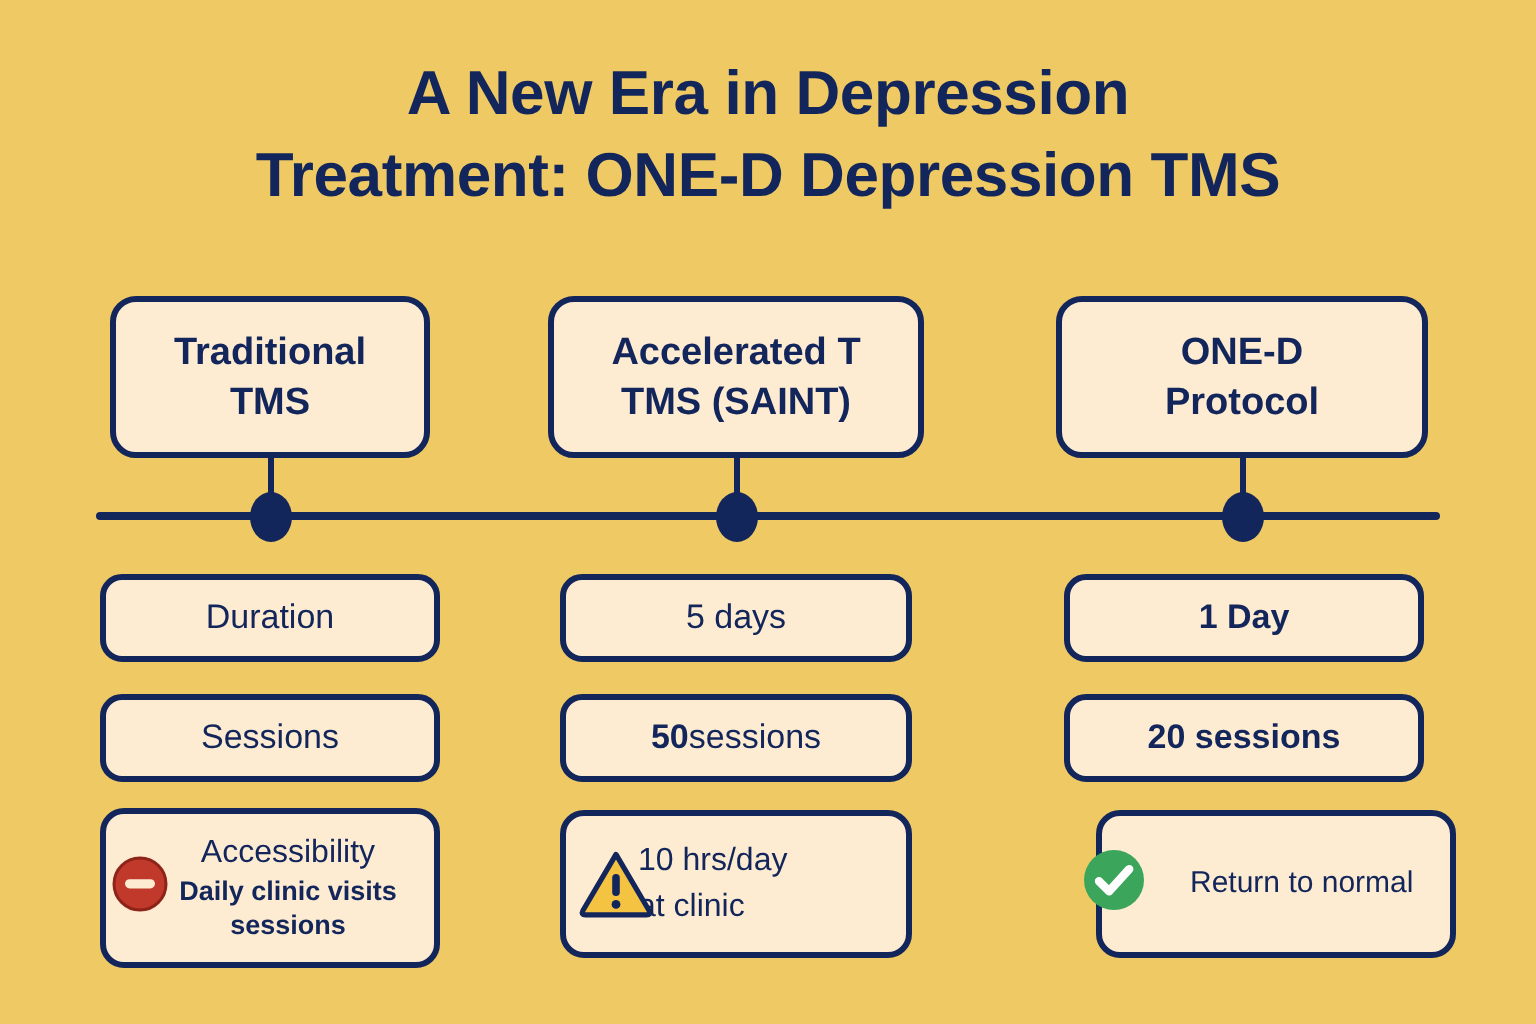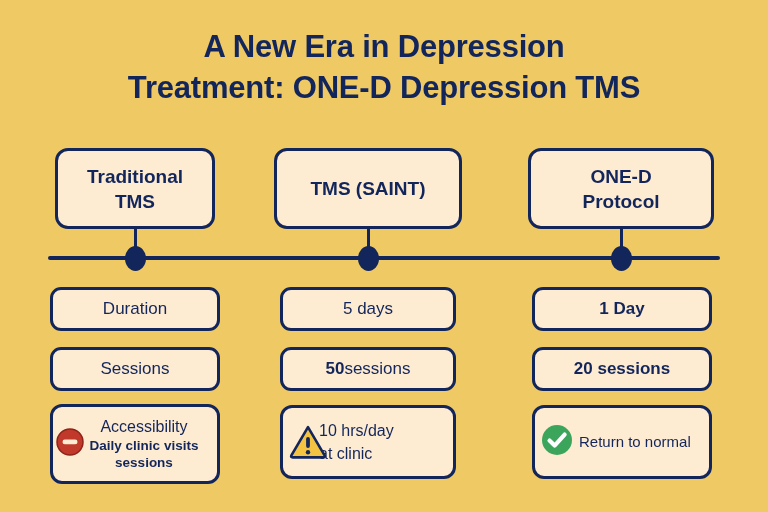--- a/index.html
+++ b/index.html
@@ -152,21 +152,21 @@
   }
   .feature-2 .fl {
     font-size: 16px;
     line-height: 23px;
     font-weight: normal;
     align-self: flex-start;
   }
 
   
   .feature-3 {
-    left: 532px;
+    left: 548px;
     top: 405px;
     width: 180px;
     height: 74px;
     padding-left: 44px;
   }
   .feature-3 .fl {
     font-size: 15px;
     line-height: 22px;
     font-weight: normal;
     align-self: flex-start;
@@ -205,20 +205,21 @@
     <span class="title-line">A New Era in Depression</span>
     <span class="title-line">Treatment: ONE-D Depression TMS</span>
   </div>
 
   <div class="card header-card" style="left:55px; width:160px;">
     <span class="hc-line">Traditional</span>
     <span class="hc-line">TMS</span>
   </div>
 
   <div class="card header-card" style="left:274px; width:188px;">
+    <span class="hc-line">Accelerated T</span>
     <span class="hc-line">TMS (SAINT)</span>
   </div>
 
   <div class="card header-card" style="left:528px; width:186px;">
     <span class="hc-line">ONE-D</span>
     <span class="hc-line">Protocol</span>
   </div>
 
   <div class="stem" style="left:134px;"></div>
   <div class="stem" style="left:367px;"></div>

